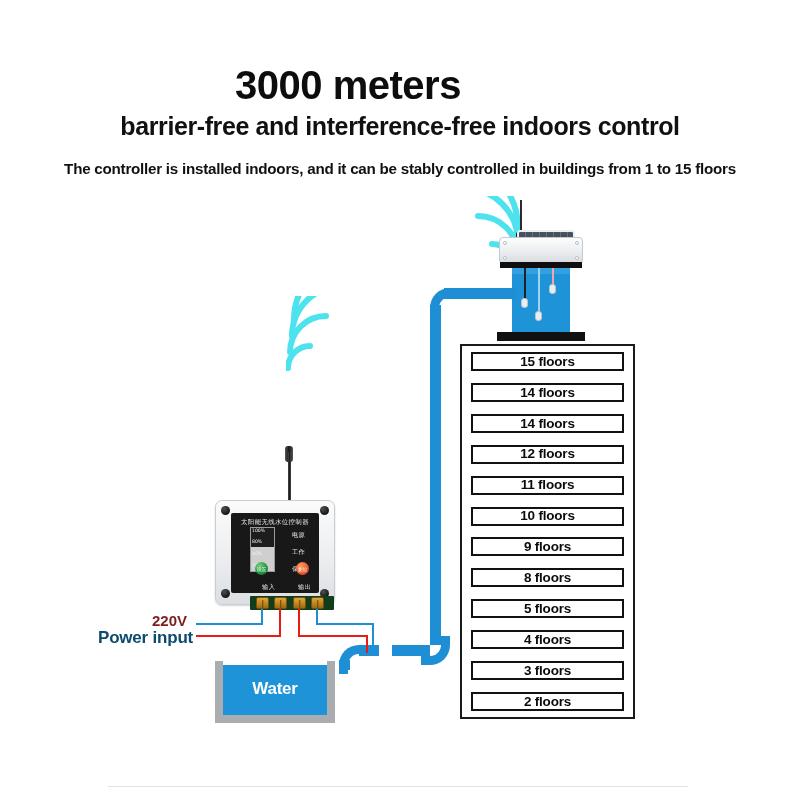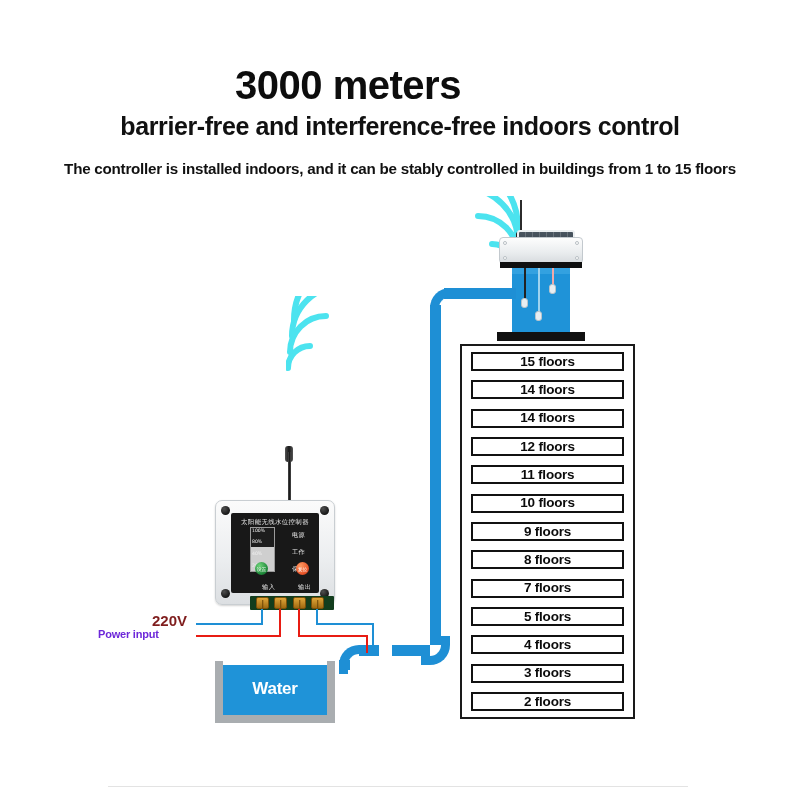--- a/index.html
+++ b/index.html
@@ -231,21 +231,21 @@
     color:#fff;font-size:17px;font-weight:700;letter-spacing:-0.2px;
   }
 
   
   .lbl-220{
     position:absolute;left:152px;top:612px;
     font-size:15px;font-weight:600;color:#7f1d1d;
   }
   .lbl-power{
     position:absolute;left:98px;top:628px;
-    font-size:11px;font-weight:700;color:#6d28d9;letter-spacing:-0.2px;text-align:center;
+    font-size:17px;font-weight:700;color:#0c4a6e;letter-spacing:-0.2px;text-align:center;
   }
 
   .footer-rule{
     position:absolute;left:108px;top:786px;width:580px;height:1px;
     background:#e3e3e3;
   }
 </style>
 </head>
 <body>
 
@@ -290,21 +290,20 @@
 
   <div class="floors-frame">
     <div class="floor-row">15 floors</div>
     <div class="floor-row">14 floors</div>
     <div class="floor-row">14 floors</div>
     <div class="floor-row">12 floors</div>
     <div class="floor-row">11 floors</div>
     <div class="floor-row">10 floors</div>
     <div class="floor-row">9 floors</div>
     <div class="floor-row">8 floors</div>
-    <div class="floor-row">7 floors</div>
     <div class="floor-row">5 floors</div>
     <div class="floor-row">4 floors</div>
     <div class="floor-row">3 floors</div>
     <div class="floor-row">2 floors</div>
   </div>
 
   <div class="pipe" style="left:444px;top:288px;width:72px;height:11px;"></div>
 
   <div class="pipe-elbow" style="left:430px;top:288px;width:20px;height:20px;border-right:none;border-bottom:none;border-top-left-radius:20px;"></div>
 

